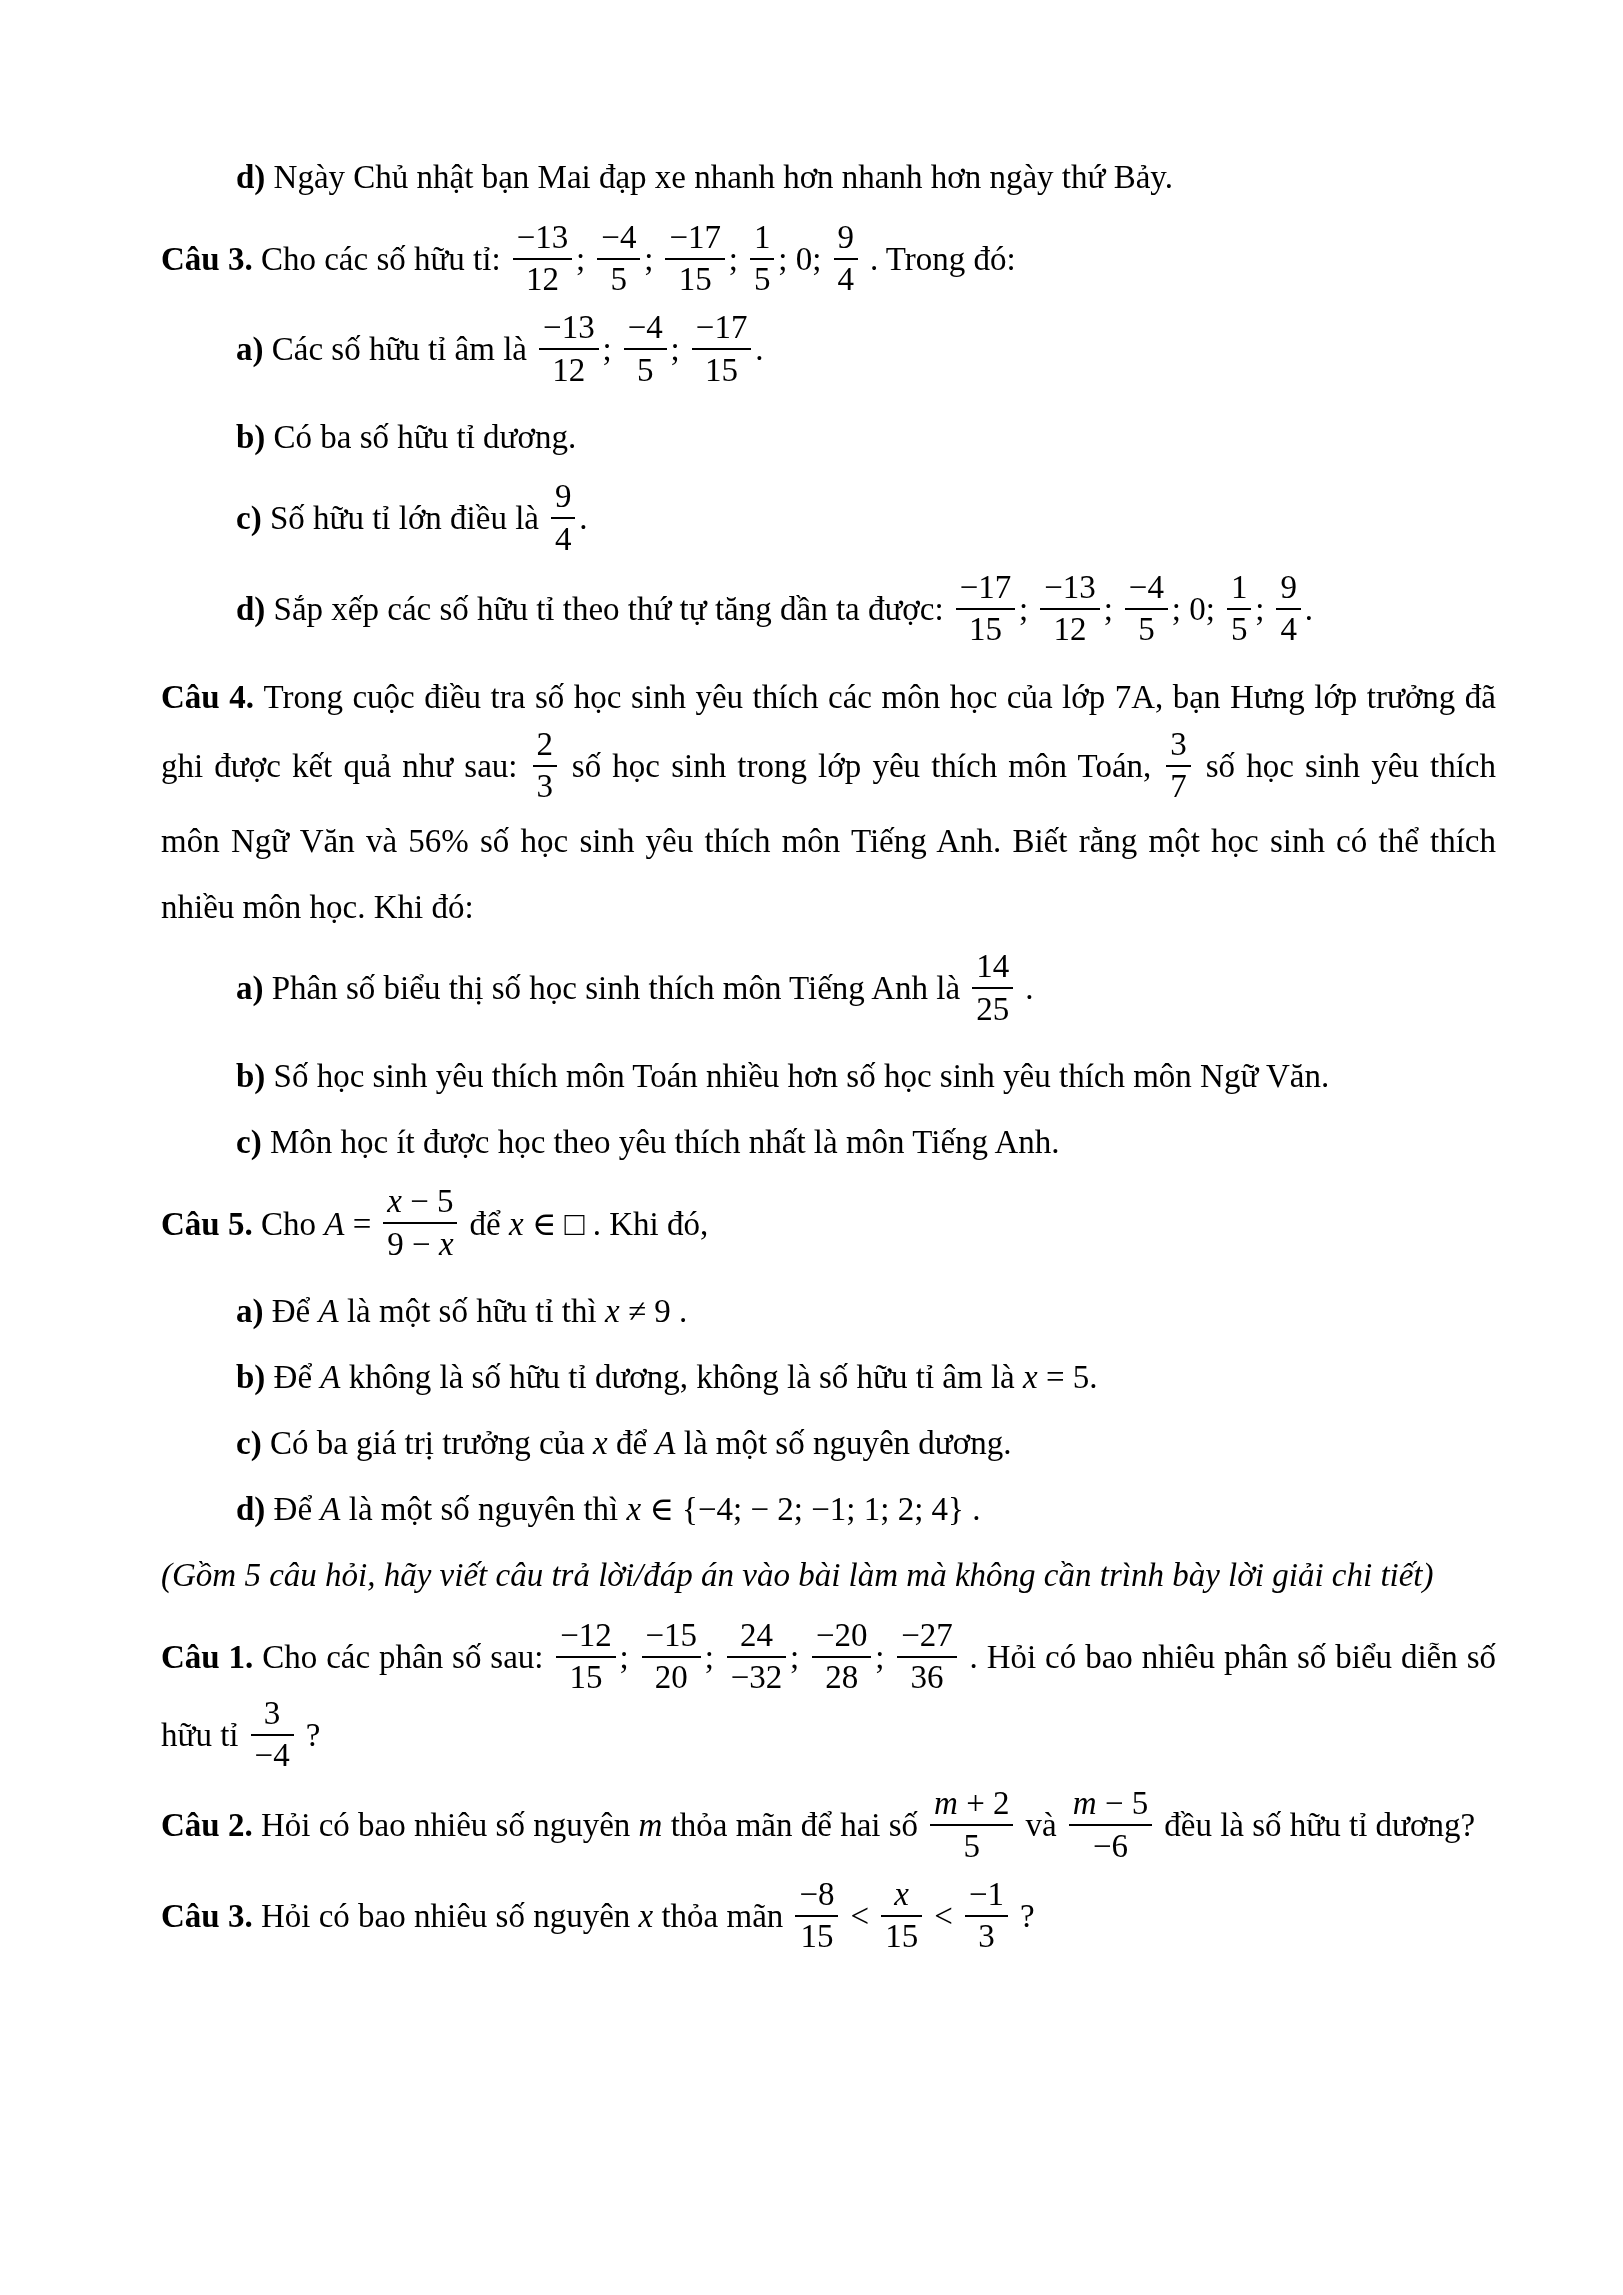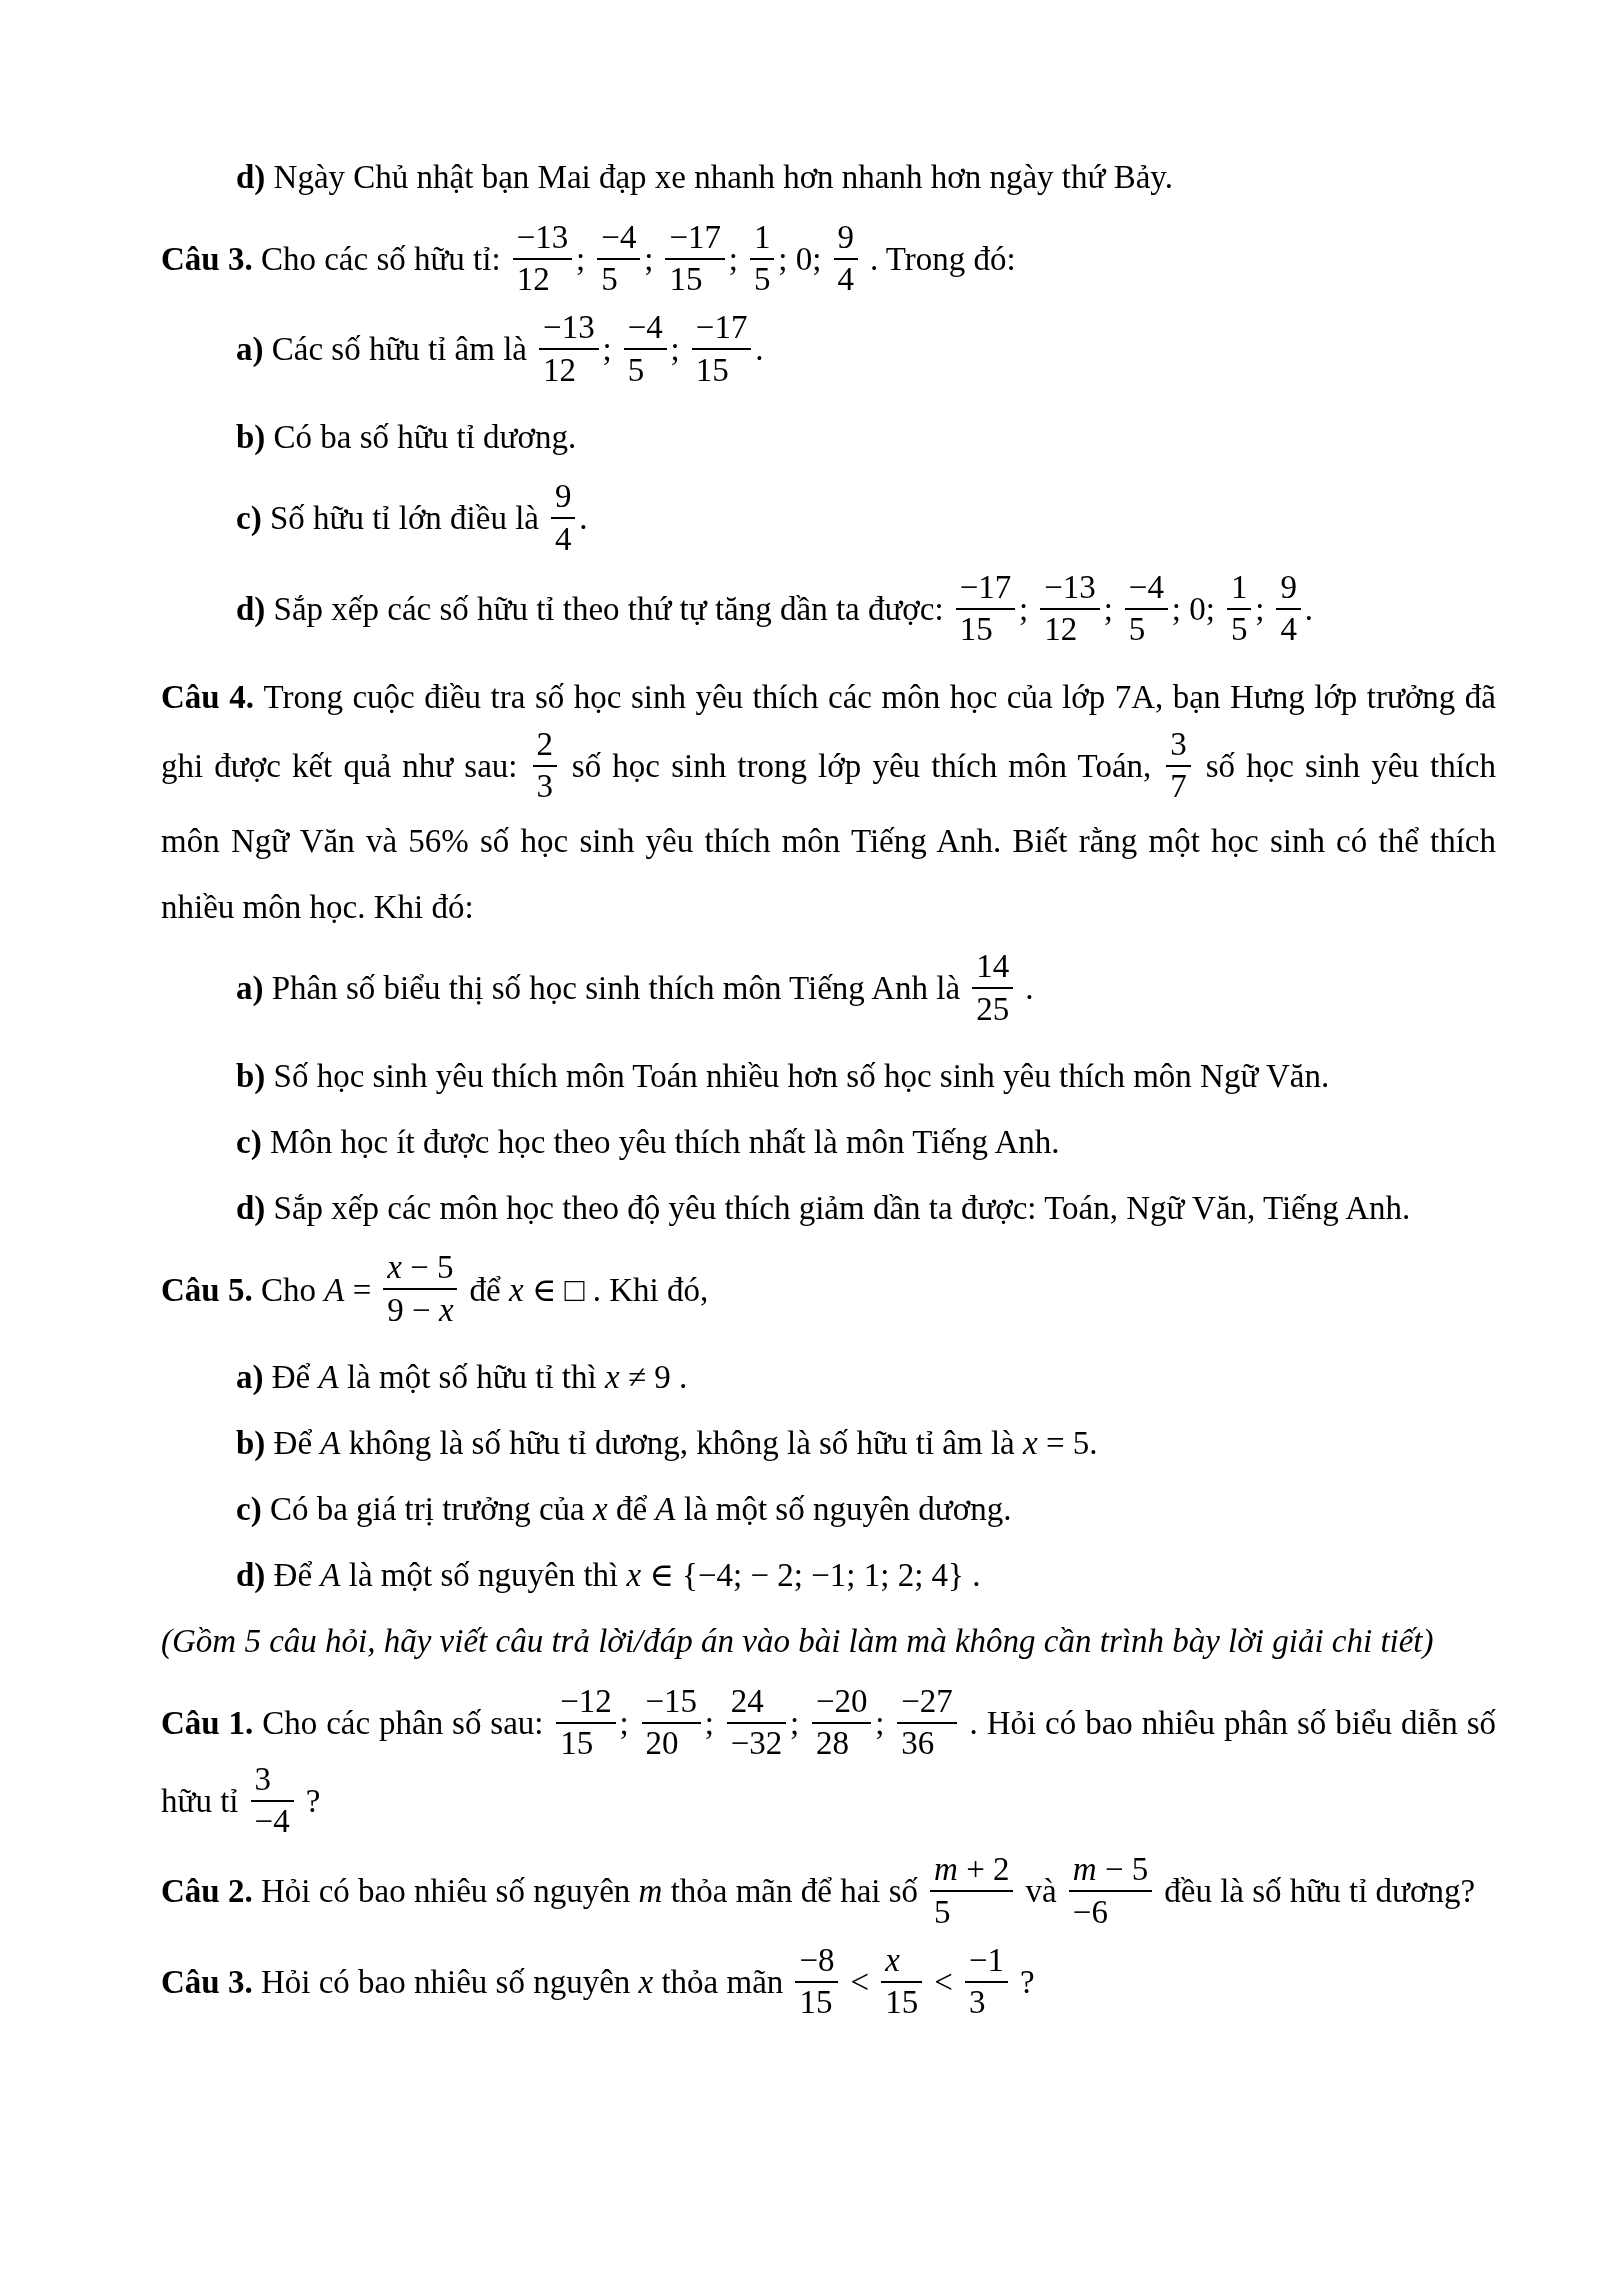--- a/index.html
+++ b/index.html
@@ -14,42 +14,41 @@
     background:#ffffff; overflow:hidden;
   }
   .doc { padding:144px 127px 0 161px; }
   .block { line-height:2.0; text-align:justify; }
   .block.item { padding-left:75px; }
   .block.has-frac { margin:12.6px 0; }
   .bold { font-weight:bold; }
   .italic { font-style:italic; }
   .math { font-style:italic; }
   .frac {
-    display:inline-block; vertical-align:middle; 
+    display:inline-block; vertical-align:middle; text-align:center;
     margin:0 3.9px; position:relative; top:-3.1px; line-height:1.08;
   }
   .frac .num { display:block; padding:0 3.9px 2.4px; border-bottom:2.4px solid #000; }
   .frac .den { display:block; padding:2.4px 3.9px 0; }
 </style>
 </head>
 <body>
 
 <div class="page">
   <div class="doc">
       <div class="block item"><span class="bold">d) </span><span>Ngày Chủ nhật bạn Mai đạp xe nhanh hơn nhanh hơn ngày thứ Bảy.</span></div>
       <div class="block cau has-frac"><span class="bold">Câu 3. </span><span>Cho các số hữu tỉ: </span><span class="frac"><span class="num"><span>−13</span></span><span class="den"><span>12</span></span></span><span>; </span><span class="frac"><span class="num"><span>−4</span></span><span class="den"><span>5</span></span></span><span>; </span><span class="frac"><span class="num"><span>−17</span></span><span class="den"><span>15</span></span></span><span>; </span><span class="frac"><span class="num"><span>1</span></span><span class="den"><span>5</span></span></span><span>; 0; </span><span class="frac"><span class="num"><span>9</span></span><span class="den"><span>4</span></span></span><span> . Trong đó:</span></div>
       <div class="block item has-frac"><span class="bold">a) </span><span>Các số hữu tỉ âm là </span><span class="frac"><span class="num"><span>−13</span></span><span class="den"><span>12</span></span></span><span>; </span><span class="frac"><span class="num"><span>−4</span></span><span class="den"><span>5</span></span></span><span>; </span><span class="frac"><span class="num"><span>−17</span></span><span class="den"><span>15</span></span></span><span>.</span></div>
       <div class="block item"><span class="bold">b) </span><span>Có ba số hữu tỉ dương.</span></div>
       <div class="block item has-frac"><span class="bold">c) </span><span>Số hữu tỉ lớn điều là </span><span class="frac"><span class="num"><span>9</span></span><span class="den"><span>4</span></span></span><span>.</span></div>
       <div class="block item has-frac"><span class="bold">d) </span><span>Sắp xếp các số hữu tỉ theo thứ tự tăng dần ta được: </span><span class="frac"><span class="num"><span>−17</span></span><span class="den"><span>15</span></span></span><span>; </span><span class="frac"><span class="num"><span>−13</span></span><span class="den"><span>12</span></span></span><span>; </span><span class="frac"><span class="num"><span>−4</span></span><span class="den"><span>5</span></span></span><span>; 0; </span><span class="frac"><span class="num"><span>1</span></span><span class="den"><span>5</span></span></span><span>; </span><span class="frac"><span class="num"><span>9</span></span><span class="den"><span>4</span></span></span><span>.</span></div>
       <div class="block cau has-frac"><span class="bold">Câu 4. </span><span>Trong cuộc điều tra số học sinh yêu thích các môn học của lớp 7A, bạn Hưng lớp trưởng đã ghi được kết quả như sau: </span><span class="frac"><span class="num"><span>2</span></span><span class="den"><span>3</span></span></span><span> số học sinh trong lớp yêu thích môn Toán, </span><span class="frac"><span class="num"><span>3</span></span><span class="den"><span>7</span></span></span><span> số học sinh yêu thích môn Ngữ Văn và 56% số học sinh yêu thích môn Tiếng Anh. Biết rằng một học sinh có thể thích nhiều môn học. Khi đó:</span></div>
       <div class="block item has-frac"><span class="bold">a) </span><span>Phân số biểu thị số học sinh thích môn Tiếng Anh là </span><span class="frac"><span class="num"><span>14</span></span><span class="den"><span>25</span></span></span><span> .</span></div>
       <div class="block item"><span class="bold">b) </span><span>Số học sinh yêu thích môn Toán nhiều hơn số học sinh yêu thích môn Ngữ Văn.</span></div>
       <div class="block item"><span class="bold">c) </span><span>Môn học ít được học theo yêu thích nhất là môn Tiếng Anh.</span></div>
-      <div class="block item"><span class="bold">d) </span><span>Sắp xếp các môn học theo độ yêu thích giảm dần ta được: Toán, Ngữ Văn, Tiếng Anh.</span></div>
       <div class="block cau has-frac"><span class="bold">Câu 5. </span><span>Cho </span><span class="math">A</span><span> = </span><span class="frac"><span class="num"><span class="math">x</span><span> − 5</span></span><span class="den"><span>9 − </span><span class="math">x</span></span></span><span> để </span><span class="math">x</span><span> ∈ □ . Khi đó,</span></div>
       <div class="block item"><span class="bold">a) </span><span>Để </span><span class="math">A</span><span> là một số hữu tỉ thì </span><span class="math">x</span><span> ≠ 9 .</span></div>
       <div class="block item"><span class="bold">b) </span><span>Để </span><span class="math">A</span><span> không là số hữu tỉ dương, không là số hữu tỉ âm là </span><span class="math">x</span><span> = 5.</span></div>
       <div class="block item"><span class="bold">c) </span><span>Có ba giá trị trưởng của </span><span class="math">x</span><span> để </span><span class="math">A</span><span> là một số nguyên dương.</span></div>
       <div class="block item"><span class="bold">d) </span><span>Để </span><span class="math">A</span><span> là một số nguyên thì </span><span class="math">x</span><span> ∈ {−4; − 2; −1; 1; 2; 4} .</span></div>
       <div class="block cau"><span class="italic">(Gồm 5 câu hỏi, hãy viết câu trả lời/đáp án vào bài làm mà không cần trình bày lời giải chi tiết)</span></div>
       <div class="block cau has-frac"><span class="bold">Câu 1. </span><span>Cho các phân số sau: </span><span class="frac"><span class="num"><span>−12</span></span><span class="den"><span>15</span></span></span><span>; </span><span class="frac"><span class="num"><span>−15</span></span><span class="den"><span>20</span></span></span><span>; </span><span class="frac"><span class="num"><span>24</span></span><span class="den"><span>−32</span></span></span><span>; </span><span class="frac"><span class="num"><span>−20</span></span><span class="den"><span>28</span></span></span><span>; </span><span class="frac"><span class="num"><span>−27</span></span><span class="den"><span>36</span></span></span><span> . Hỏi có bao nhiêu phân số biểu diễn số hữu tỉ </span><span class="frac"><span class="num"><span>3</span></span><span class="den"><span>−4</span></span></span><span> ?</span></div>
       <div class="block cau has-frac"><span class="bold">Câu 2. </span><span>Hỏi có bao nhiêu số nguyên </span><span class="math">m</span><span> thỏa mãn để hai số </span><span class="frac"><span class="num"><span class="math">m</span><span> + 2</span></span><span class="den"><span>5</span></span></span><span> và </span><span class="frac"><span class="num"><span class="math">m</span><span> − 5</span></span><span class="den"><span>−6</span></span></span><span> đều là số hữu tỉ dương?</span></div>
       <div class="block cau has-frac"><span class="bold">Câu 3. </span><span>Hỏi có bao nhiêu số nguyên </span><span class="math">x</span><span> thỏa mãn </span><span class="frac"><span class="num"><span>−8</span></span><span class="den"><span>15</span></span></span><span> &lt; </span><span class="frac"><span class="num"><span class="math">x</span></span><span class="den"><span>15</span></span></span><span> &lt; </span><span class="frac"><span class="num"><span>−1</span></span><span class="den"><span>3</span></span></span><span> ?</span></div>
     </div>

